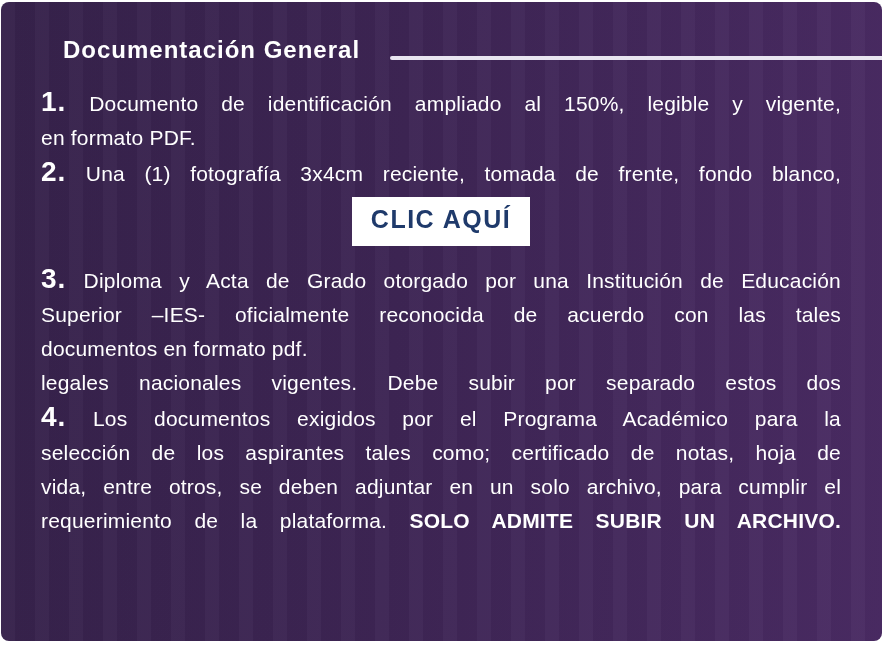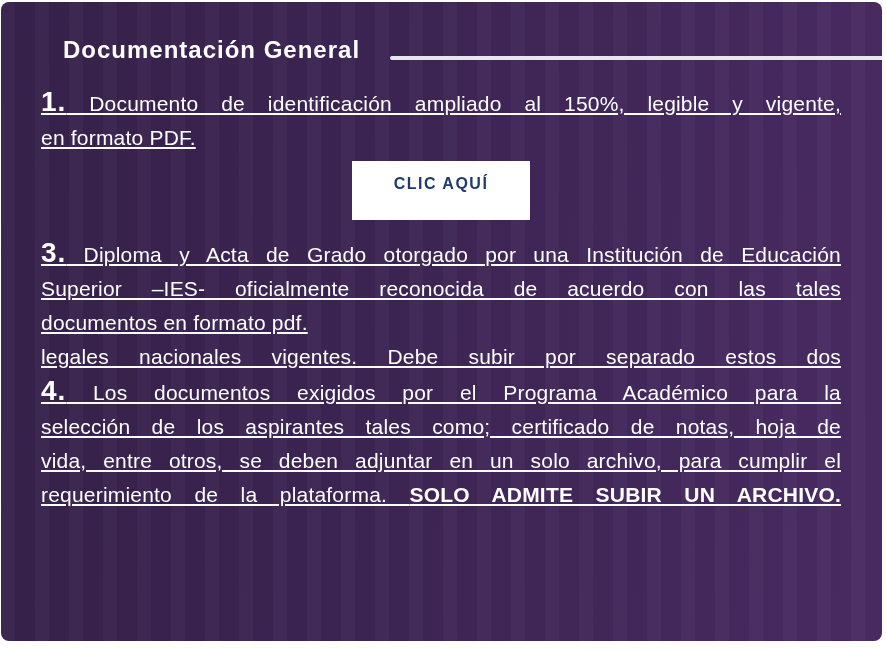--- a/index.html
+++ b/index.html
@@ -46,60 +46,60 @@
     flex:1;height:4px;background:var(--divider);
     margin-left:30px;transform:translateY(8px);
     border-radius:2px 0 0 2px;
   }
   .content{
     position:relative;z-index:2;
     padding:22px 41px 0 40px;
     color:var(--text);
     font-size:21px;line-height:34px;
     letter-spacing:0.2px;
-    text-decoration:underline;
   }
   .line{
     text-align:justify;
     text-align-last:justify;
     white-space:normal;
   }
   .line.last{text-align-last:left;}
   .number{
     font-weight:bold;font-size:28px;letter-spacing:1px;
     vertical-align:baseline;
   }
   .bold{font-weight:bold;margin-top:37px;}
   .button-row{
     text-align:center;
     margin:6px 0 16px 0;
   }
   .clic-button{
-    display:inline-block;width:178px;height:59px;line-height:45px;
+    display:inline-block;width:178px;height:49px;line-height:45px;
     background:var(--button-bg);color:var(--button-text);
-    font-weight:bold;font-size:16px;letter-spacing:1.5px;
+    font-weight:bold;font-size:25px;letter-spacing:1.5px;
     text-align:center;cursor:pointer;text-decoration:none;
     user-select:none;
   }
 </style>
 </head>
 <body>
 
 <div class="card">
   <div class="header">
     <h1 class="title">Documentación General</h1>
     <div class="rule"></div>
   </div>
   <div class="content">
     <div>
         <div class="item">
           <div class="line"><span class="number">1.</span><span class="normal"> Documento de identificación ampliado al 150%, legible y vigente,</span></div>
           <div class="line last"><span class="normal">en formato PDF.</span></div>
         </div>
         <div class="item">
+          <div class="line"><span class="number">2.</span><span class="normal"> Una (1) fotografía 3x4cm reciente, tomada de frente, fondo blanco,</span></div>
         </div>
       </div>
     <div class="button-row">
       <a class="clic-button">CLIC AQUÍ</a>
     </div>
     <div>
         <div class="item">
           <div class="line"><span class="number">3.</span><span class="normal"> Diploma y Acta de Grado otorgado por una Institución de Educación</span></div>
           <div class="line"><span class="normal">Superior –IES- oficialmente reconocida de acuerdo con las tales</span></div>
           <div class="line last"><span class="normal">documentos en formato pdf.</span></div>

